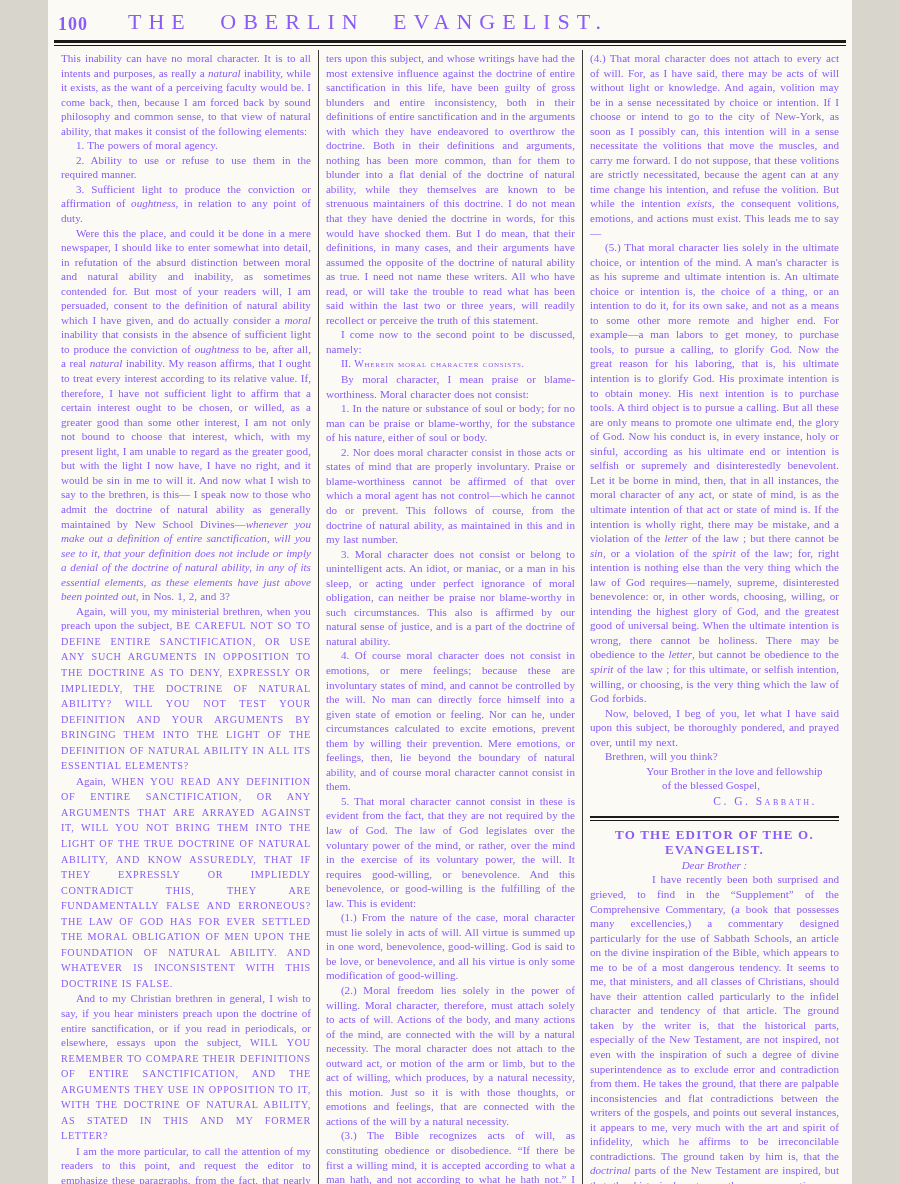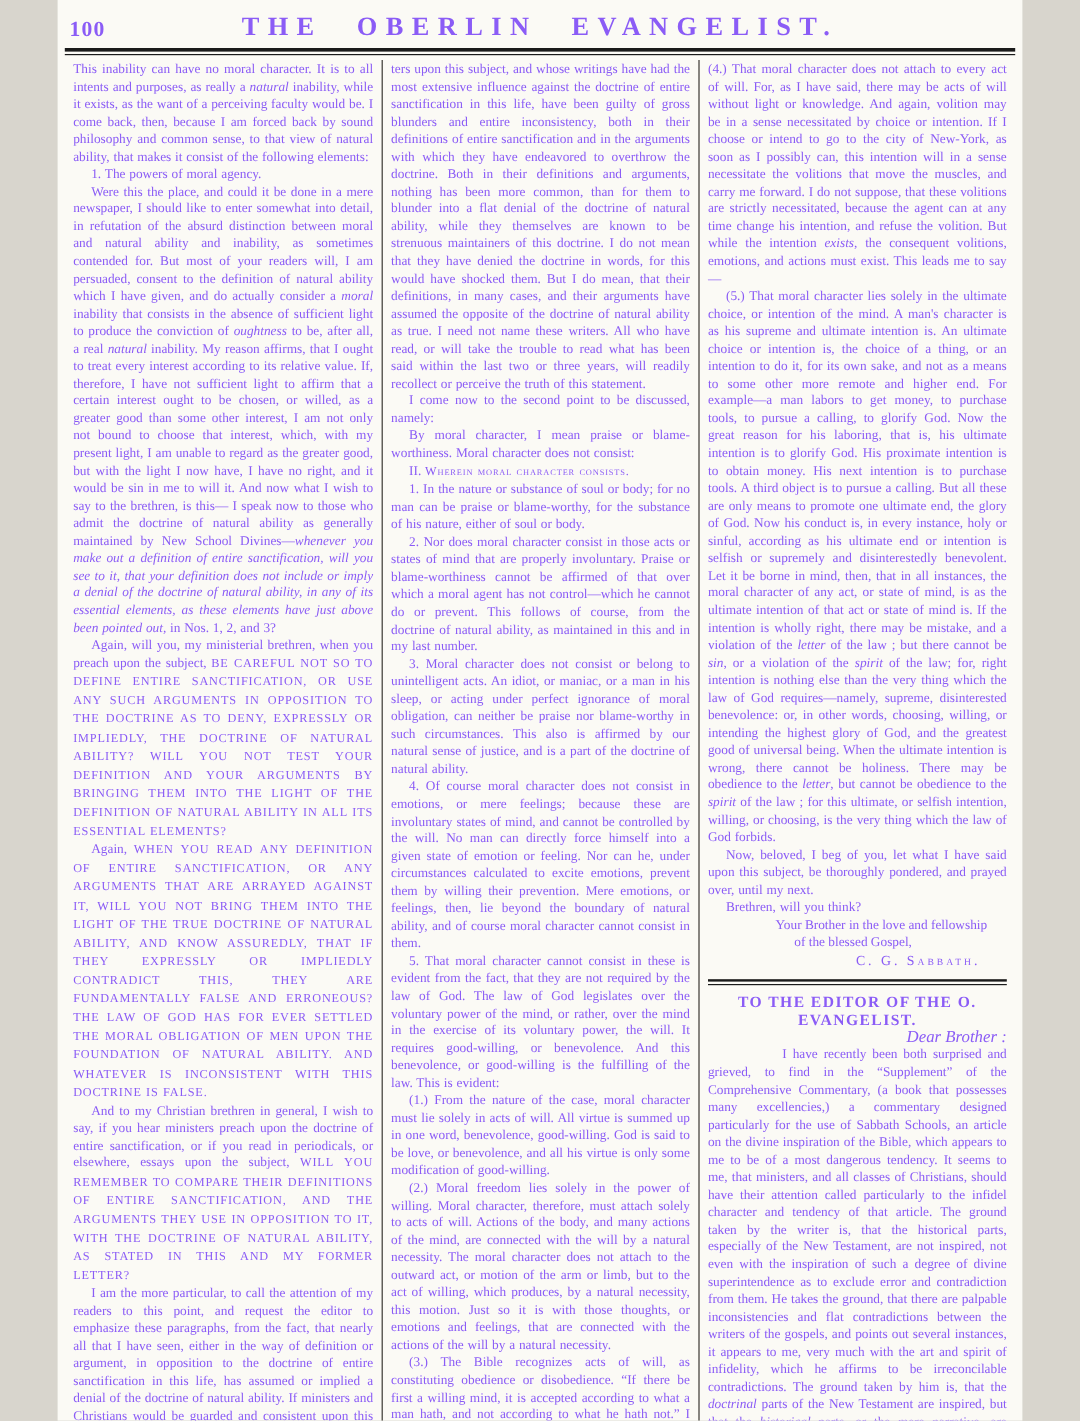--- a/index.html
+++ b/index.html
@@ -4,21 +4,21 @@
 <style>
   html,body{margin:0;padding:0;background:#d8d5cd;}
   .page{
     width:804px;height:1184px;margin:0 auto;position:relative;
     background:#fbfaf5;color:#8b5cf6;
     font-family:"Liberation Serif", serif;
     overflow:hidden;box-sizing:border-box;
   }
   .masthead{display:flex;align-items:flex-end;padding:5px 10px 2px 10px;height:30px;box-sizing:content-box;}
   .page-number{font-weight:bold;font-size:18px;letter-spacing:1px;width:70px;}
-  .paper-title{flex:1;text-align:center;font-weight:bold;font-size:22px;letter-spacing:7px;word-spacing:16px;padding-right:70px;}
+  .paper-title{flex:1;text-align:left;font-weight:normal;font-size:22px;letter-spacing:7px;word-spacing:16px;padding-right:70px;}
   .header-rule{margin:3px 6px 0 6px;border-top:3px solid #1a1a1a;border-bottom:1.5px solid #1a1a1a;height:2px;}
   .columns{display:flex;padding:4px 6px 0 6px;}
   .column{
     width:296px;box-sizing:border-box;padding:1px 7px 0 7px;
     height:1138px;overflow:hidden;
   }
   .column + .column{border-left:1.5px solid #3a3833;}
   p{margin:0;}
   .para{
     font-size:11.1px;line-height:14.55px;text-align:justify;
@@ -29,46 +29,48 @@
   .it{font-style:italic;}
   .caps{font-variant:small-caps;font-size:10.2px;letter-spacing:0.7px;}
   .sig-line-1{font-size:11.1px;line-height:14.55px;text-align:center;padding-left:40px;}
   .sig-line-2{font-size:11.1px;line-height:14.55px;text-align:left;padding-left:72px;}
   .sig-name{font-size:11.5px;line-height:16px;text-align:right;padding-right:22px;letter-spacing:2.5px;font-variant:small-caps;}
   .double-rule{margin:7px 0 6px 0;border-top:2.5px solid #1a1a1a;border-bottom:1px solid #1a1a1a;height:2px;}
   .article-heading{
     font-size:13px;line-height:15px;font-weight:bold;text-align:center;
     letter-spacing:1.2px;margin:2px 0 1px 0;
   }
-  .salutation{font-size:14px;line-height:14.55px;text-align:right;font-style:italic;}
+  .salutation{font-size:11px;line-height:14.55px;text-align:center;font-style:italic;}
 </style>
 </head>
 <body>
 
 <div class="page">
   <div class="masthead">
     <div class="page-number">100</div>
     <div class="paper-title">THE OBERLIN EVANGELIST.</div>
   </div>
   <div class="header-rule"></div>
   <div class="columns">
     <div class="column">
         <p class="para no-indent"><span>This inability can have no moral character.  It is to all intents and purposes, as really a </span><span class="it">natural</span><span> inability, while it exists, as the want of a perceiving faculty would be.  I come back, then, because I am forced back by sound philosophy and common sense, to that view of natural ability, that makes it consist of the following elements:</span></p>
         <p class="para"><span>1. The powers of moral agency.</span></p>
+        <p class="para"><span>2. Ability to use or refuse to use them in the required manner.</span></p>
+        <p class="para"><span>3. Sufficient light to produce the conviction or affirmation of </span><span class="it">oughtness</span><span>, in relation to any point of duty.</span></p>
         <p class="para"><span>Were this the place, and could it be done in a mere newspaper, I should like to enter somewhat into detail, in refutation of the absurd distinction between moral and natural ability and inability, as sometimes contended for.  But most of your readers will, I am persuaded, consent to the definition of natural ability which I have given, and do actually consider a </span><span class="it">moral</span><span> inability that consists in the absence of sufficient light to produce the conviction of </span><span class="it">oughtness</span><span> to be, after all, a real </span><span class="it">natural</span><span> inability.  My reason affirms, that I ought to treat every interest according to its relative value.  If, therefore, I have not sufficient light to affirm that a certain interest ought to be chosen, or willed, as a greater good than some other interest, I am not only not bound to choose that interest, which, with my present light, I am unable to regard as the greater good, but with the light I now have, I have no right, and it would be sin in me to will it.  And now what I wish to say to the brethren, is this— I speak now to those who admit the doctrine of natural ability as generally maintained by New School Divines—</span><span class="it">whenever you make out a definition of entire sanctification, will you see to it, that your definition does not include or imply a denial of the doctrine of natural ability, in any of its essential elements, as these elements have just above been pointed out,</span><span> in Nos. 1, 2, and 3?</span></p>
         <p class="para"><span>Again, will you, my ministerial brethren, when you preach upon the subject, </span><span class="caps">BE CAREFUL NOT SO TO DEFINE ENTIRE SANCTIFICATION, OR USE ANY SUCH ARGUMENTS IN OPPOSITION TO THE DOCTRINE AS TO DENY, EXPRESSLY OR IMPLIEDLY, THE DOCTRINE OF NATURAL ABILITY?  WILL YOU NOT TEST YOUR DEFINITION AND YOUR ARGUMENTS BY BRINGING THEM INTO THE LIGHT OF THE DEFINITION OF NATURAL ABILITY IN ALL ITS ESSENTIAL ELEMENTS?</span></p>
         <p class="para"><span>Again, </span><span class="caps">WHEN YOU READ ANY DEFINITION OF ENTIRE SANCTIFICATION, OR ANY ARGUMENTS THAT ARE ARRAYED AGAINST IT, WILL YOU NOT BRING THEM INTO THE LIGHT OF THE TRUE DOCTRINE OF NATURAL ABILITY, AND KNOW ASSUREDLY, THAT IF THEY EXPRESSLY OR IMPLIEDLY CONTRADICT THIS, THEY ARE FUNDAMENTALLY FALSE AND ERRONEOUS?  THE LAW OF GOD HAS FOR EVER SETTLED THE MORAL OBLIGATION OF MEN UPON THE FOUNDATION OF NATURAL ABILITY. AND WHATEVER IS INCONSISTENT WITH THIS DOCTRINE IS FALSE.</span></p>
         <p class="para"><span>And to my Christian brethren in general, I wish to say, if you hear ministers preach upon the doctrine of entire sanctification, or if you read in periodicals, or elsewhere, essays upon the subject, </span><span class="caps">WILL YOU REMEMBER TO COMPARE THEIR DEFINITIONS OF ENTIRE SANCTIFICATION, AND THE ARGUMENTS THEY USE IN OPPOSITION TO IT, WITH THE DOCTRINE OF NATURAL ABILITY, AS STATED IN THIS AND MY FORMER LETTER?</span></p>
         <p class="para"><span>I am the more particular, to call the attention of my readers to this point, and request the editor to emphasize these paragraphs, from the fact, that nearly all that I have seen, either in the way of definition or argument, in opposition to the doctrine of entire sanctification in this life, has assumed or implied a denial of the doctrine of natural ability.  If ministers and Christians would be guarded and consistent upon this point, in their writings and reasonings upon this subject, they would not so perplex themselves and others, “by multiplying words without knowledge.”  It were very easy to show, that some of the principal wri-</span></p>
       </div>
     <div class="column">
         <p class="para no-indent"><span>ters upon this subject, and whose writings have had the most extensive influence against the doctrine of entire sanctification in this life, have been guilty of gross blunders and entire inconsistency, both in their definitions of entire sanctification and in the arguments with which they have endeavored to overthrow the doctrine.  Both in their definitions and arguments, nothing has been more common, than for them to blunder into a flat denial of the doctrine of natural ability, while they themselves are known to be strenuous maintainers of this doctrine.  I do not mean that they have denied the doctrine in words, for this would have shocked them.  But I do mean, that their definitions, in many cases, and their arguments have assumed the opposite of the doctrine of natural ability as true.  I need not name these writers. All who have read, or will take the trouble to read what has been said within the last two or three years, will readily recollect or perceive the truth of this statement.</span></p>
         <p class="para"><span>I come now to the second point to be discussed, namely:</span></p>
+        <p class="para"><span>II. </span><span class="caps">Wherein moral character consists.</span></p>
         <p class="para"><span>By moral character, I mean praise or blame-worthiness.  Moral character does not consist:</span></p>
-        <p class="para"><span>II. </span><span class="caps">Wherein moral character consists.</span></p>
         <p class="para"><span>1. In the nature or substance of soul or body; for no man can be praise or blame-worthy, for the substance of his nature, either of soul or body.</span></p>
         <p class="para"><span>2. Nor does moral character consist in those acts or states of mind that are properly involuntary. Praise or blame-worthiness cannot be affirmed of that over which a moral agent has not control—which he cannot do or prevent.  This follows of course, from the doctrine of natural ability, as maintained in this and in my last number.</span></p>
         <p class="para"><span>3. Moral character does not consist or belong to unintelligent acts.  An idiot, or maniac, or a man in his sleep, or acting under perfect ignorance of moral obligation, can neither be praise nor blame-worthy in such circumstances.  This also is affirmed by our natural sense of justice, and is a part of the doctrine of natural ability.</span></p>
         <p class="para"><span>4. Of course moral character does not consist in emotions, or mere feelings; because these are involuntary states of mind, and cannot be controlled by the will.  No man can directly force himself into a given state of emotion or feeling. Nor can he, under circumstances calculated to excite emotions, prevent them by willing their prevention.  Mere emotions, or feelings, then, lie beyond the boundary of natural ability, and of course moral character cannot consist in them.</span></p>
         <p class="para"><span>5. That moral character cannot consist in these is evident from the fact, that they are not required by the law of God.  The law of God legislates over the voluntary power of the mind, or rather, over the mind in the exercise of its voluntary power, the will.  It requires good-willing, or benevolence.  And this benevolence, or good-willing is the fulfilling of the law.  This is evident:</span></p>
         <p class="para"><span>(1.) From the nature of the case, moral character must lie solely in acts of will.  All virtue is summed up in one word, benevolence, good-willing.  God is said to be love, or benevolence, and all his virtue is only some modification of good-willing.</span></p>
         <p class="para"><span>(2.) Moral freedom lies solely in the power of willing.  Moral character, therefore, must attach solely to acts of will.  Actions of the body, and many actions of the mind, are connected with the will by a natural necessity.  The moral character does not attach to the outward act, or motion of the arm or limb, but to the act of willing, which produces, by a natural necessity, this motion. Just so it is with those thoughts, or emotions and feelings, that are connected with the actions of the will by a natural necessity.</span></p>
         <p class="para"><span>(3.) The Bible recognizes acts of will, as constituting obedience or disobedience.  “If there be first a willing mind, it is accepted according to what a man hath, and not according to what he hath not.”  I might quote many passages in confirmation of this truth; but as they will readily occur, I pass to say—</span></p>
       </div>
     <div class="column">

